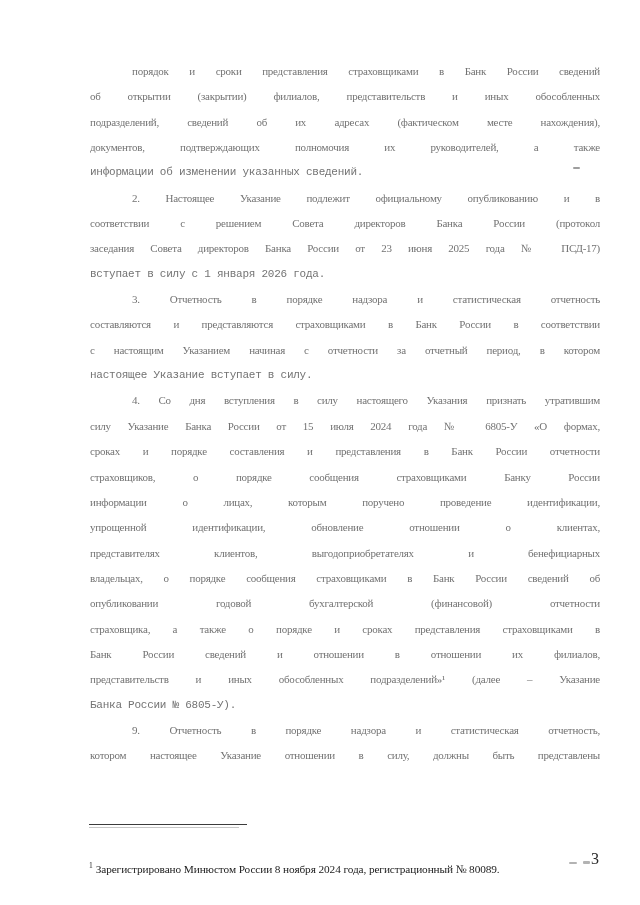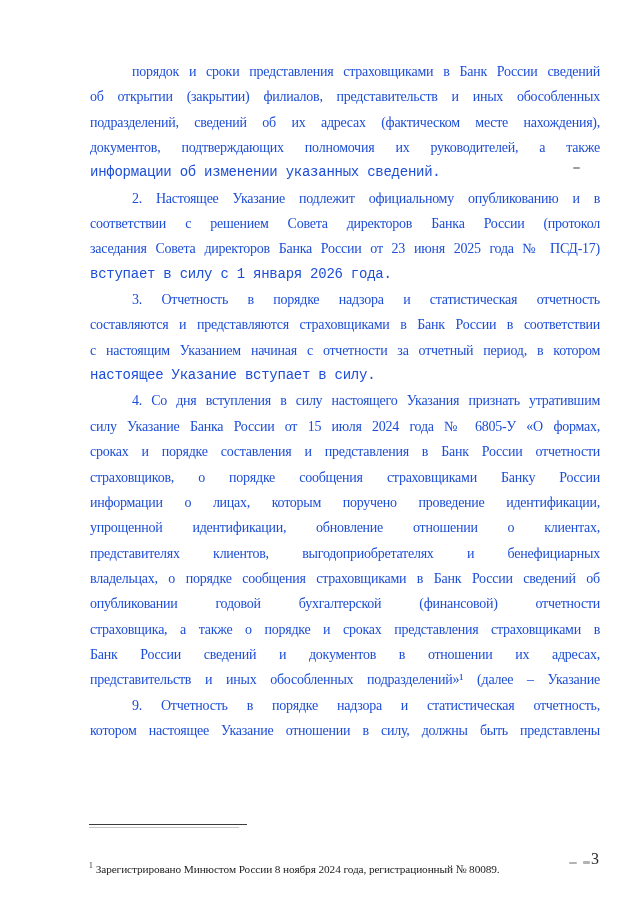--- a/index.html
+++ b/index.html
@@ -18,22 +18,22 @@
     position: absolute;
     left: 0; top: 0;
     width: 640px; height: 905px;
     background: #ffffff;
   }
   .body-text {
     position: absolute;
     left: 90px;
     top: 59px;
     width: 510px;
-    color: #1d4ed8;
-    font-size: 14px;
+    color: #737373;
+    font-size: 11px;
     letter-spacing: -0.25px;
   }
   .line {
     height: 25.35px;
     line-height: 25.35px;
     text-align: justify;
     text-align-last: justify;
     overflow: hidden;
     white-space: normal;
   }
@@ -104,22 +104,23 @@
       <div class="line indent">4. Со дня вступления в силу настоящего Указания признать утратившим</div>
       <div class="line">силу Указание Банка России от 15 июля 2024 года № 6805-У «О формах,</div>
       <div class="line">сроках и порядке составления и представления в Банк России отчетности</div>
       <div class="line">страховщиков, о порядке сообщения страховщиками Банку России</div>
       <div class="line">информации о лицах, которым поручено проведение идентификации,</div>
       <div class="line">упрощенной идентификации, обновление отношении о клиентах,</div>
       <div class="line">представителях клиентов, выгодоприобретателях и бенефициарных</div>
       <div class="line">владельцах, о порядке сообщения страховщиками в Банк России сведений об</div>
       <div class="line">опубликовании годовой бухгалтерской (финансовой) отчетности</div>
       <div class="line">страховщика, а также о порядке и сроках представления страховщиками в</div>
-      <div class="line">Банк России сведений и документов в отношении их адресах,</div>
+      <div class="line">Банк России сведений и отношении в отношении их филиалов,</div>
       <div class="line">представительств и иных обособленных подразделений»¹ (далее – Указание</div>
+      <div class="line last-left">Банка России № 6805-У).</div>
       <div class="line indent">9. Отчетность в порядке надзора и статистическая отчетность,</div>
       <div class="line">котором настоящее Указание отношении в силу, должны быть представлены</div>
     </div>
 
   <div class="artifact a1"></div>
 
   <div class="rule"></div>
   <div class="rule-ghost"></div>
 
   <div class="footnote"><sup class="fn-marker">1</sup><span class="fn-text">Зарегистрировано Минюстом России 8 ноября 2024 года, регистрационный № 80089.</span></div>

